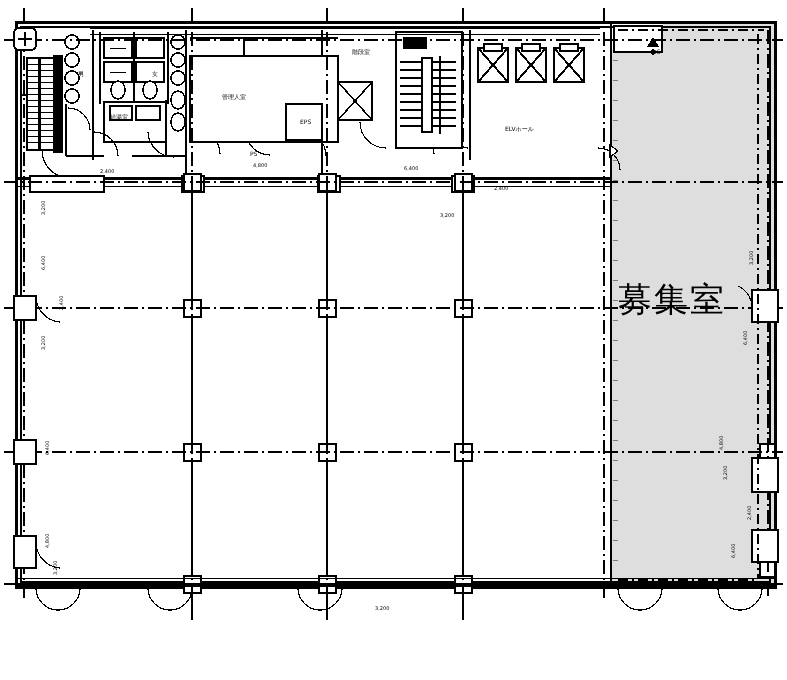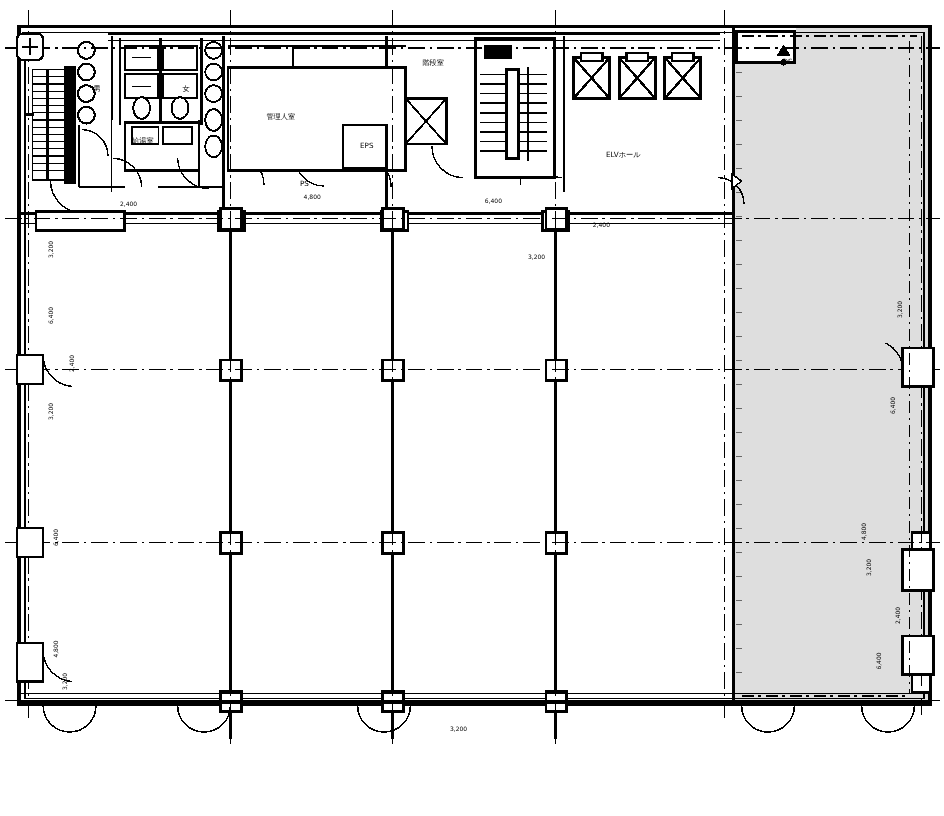--- a/index.html
+++ b/index.html
@@ -292,20 +292,21 @@
     <g stroke="#000" stroke-width="0.8" opacity="0.55">
       <path d="M613,60 h5 M613,80 h5 M613,100 h5 M613,120 h5 M613,140 h5
                M613,160 h5 M613,180 h5 M613,200 h5 M613,220 h5 M613,240 h5
                M613,260 h5 M613,280 h5 M613,300 h5 M613,320 h5 M613,340 h5
                M613,360 h5 M613,380 h5 M613,400 h5 M613,420 h5 M613,440 h5
                M613,460 h5 M613,480 h5 M613,500 h5 M613,520 h5 M613,540 h5 M613,560 h5"></path>
     </g>
 
   </svg>
 
+  <div class="room-label" id="tenantLabel" style="left:618px;top:300px;transform:translateY(-50%);">募集室</div>
 
   <div class="room-label tiny" style="left:78px;top:70px;">男</div>
   <div class="room-label tiny" style="left:152px;top:70px;">女</div>
   <div class="room-label tiny" style="left:110px;top:113px;">給湯室</div>
   <div class="room-label tiny" style="left:222px;top:93px;">管理人室</div>
   <div class="room-label tiny" style="left:300px;top:118px;">EPS</div>
   <div class="room-label tiny" style="left:250px;top:150px;">PS</div>
   <div class="room-label tiny" style="left:352px;top:48px;">階段室</div>
   <div class="room-label tiny" style="left:414px;top:42px;">階段</div>
   <div class="room-label tiny" style="left:505px;top:125px;">ELVホール</div>

